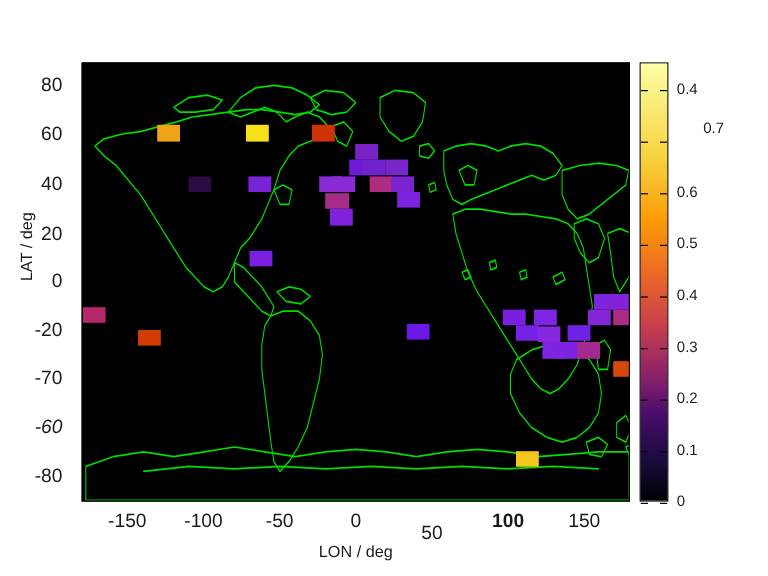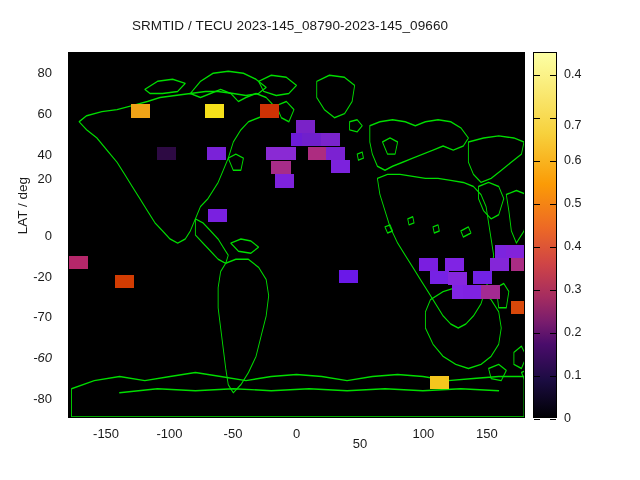--- a/index.html
+++ b/index.html
@@ -26,21 +26,21 @@
     background:#000000;
     border:1px solid #000;
     box-sizing:border-box;
     overflow:hidden;
   }
   #mapsvg{position:absolute;left:0;top:0;width:100%;height:100%;}
   #cells{position:absolute;left:0;top:0;width:100%;height:100%;}
   .cell{position:absolute;}
 
   
-  .tick-lbl{position:absolute;font-size:13px;color:#1a1a1a;white-space:nowrap;}
+  .tick-lbl{position:absolute;font-size:16px;color:#1a1a1a;white-space:nowrap;}
   .ytick{right:0;text-align:right;transform:translateY(-50%);}
   .xtick{text-align:center;transform:translateX(-50%);}
   #ylabels{position:absolute;left:0;top:52px;width:60px;height:366px;}
   #xlabels{position:absolute;left:68px;top:424px;width:457px;height:20px;}
 
   #ylabel{
     position:absolute;left:-38px;top:198px;width:120px;
     text-align:center;font-size:13.5px;color:#1a1a1a;
     transform:rotate(-90deg);transform-origin:50% 50%;
   }
@@ -60,21 +60,20 @@
   }
   .cbtick.r{left:auto;right:0;}
   #cbar-labels{position:absolute;left:560px;top:52px;width:60px;height:366px;}
   .cblbl{position:absolute;left:4px;font-size:12.5px;color:#1a1a1a;transform:translateY(-50%);}
 </style>
 </head>
 <body>
 
 <div id="stage">
 
-  <div id="title">SRMTID / TECU 2023-145_08790-2023-145_09660</div>
 
   <div id="plot">
     <svg id="mapsvg" viewBox="0 0 360 180" preserveAspectRatio="none">
       <g fill="none" stroke="#00dd00" stroke-width="0.7" stroke-linejoin="round" stroke-linecap="round">
 
         <path d="M8,34 L14,31 L26,29 L38,28 L50,26 L62,24 L72,22 L84,21 L96,20 L104,22 L112,20 L120,18 L128,20 L134,24 L140,22 L148,20 L156,22 L162,26 L158,30 L150,32 L142,34 L136,38 L130,44 L126,52 L122,58 L118,64 L114,68 L110,72 L104,76 L100,82 L96,88 L92,92 L86,94 L80,92 L74,88 L68,84 L62,78 L56,72 L50,66 L44,60 L38,54 L30,48 L22,42 L14,38 Z"></path>
         <path d="M96,20 L104,14 L114,10 L126,9 L138,10 L148,13 L156,17 L150,20 L140,21 L130,20 L118,19 L108,19 Z"></path>
         <path d="M150,14 L160,11 L172,12 L180,16 L174,20 L164,21 L154,19 Z"></path>
         <path d="M60,18 L70,14 L82,13 L92,15 L86,19 L74,20 L64,20 Z"></path>
         <path d="M164,26 L172,24 L178,28 L174,34 L168,32 Z"></path>
@@ -164,36 +163,37 @@
         <div class="cell" style="left: 361.157px; top: 322.792px; width: 19.0417px; height: 13.2167px; background: rgb(245, 198, 30);"></div>
       </div>
   </div>
 
   <div id="ylabels">
       <div class="tick-lbl ytick" style="top: 345.667px; right: 8px;">-80</div>
       <div class="tick-lbl ytick" style="top: 305px; right: 8px; font-style: italic;">-60</div>
       <div class="tick-lbl ytick" style="top: 264.333px; right: 8px;">-70</div>
       <div class="tick-lbl ytick" style="top: 223.667px; right: 8px; text-align: right;">-20</div>
       <div class="tick-lbl ytick" style="top: 183px; right: 8px;">0</div>
-      <div class="tick-lbl ytick" style="top: 126px; right: 8px;">20</div>
+      <div class="tick-lbl ytick" style="top: 144px; right: 8px;">20</div>
       <div class="tick-lbl ytick" style="top: 101.667px; right: 8px;">40</div>
       <div class="tick-lbl ytick" style="top: 61px; right: 8px;">60</div>
       <div class="tick-lbl ytick" style="top: 20.3333px; right: 8px;">80</div>
     </div>
   <div id="xlabels">
       <div class="tick-lbl xtick" style="left: 38.0833px; top: 2px;">-150</div>
       <div class="tick-lbl xtick" style="left: 101.556px; top: 2px;">-100</div>
       <div class="tick-lbl xtick" style="left: 165.028px; top: 2px;">-50</div>
       <div class="tick-lbl xtick" style="left: 228.5px; top: 2px;">0</div>
       <div class="tick-lbl xtick" style="left: 291.972px; top: 12px;">50</div>
-      <div class="tick-lbl xtick" style="left: 355.444px; top: 2px;">100</div>
+      <div class="tick-lbl xtick" style="left: 355.444px; top: 2px; font-weight: bold;">100</div>
       <div class="tick-lbl xtick" style="left: 418.917px; top: 2px;">150</div>
     </div>
 
   <div id="ylabel">LAT / deg</div>
+  <div id="xlabel">LON / deg</div>
 
   <div id="cbar">
     <div id="cbar-grad" style="background: linear-gradient(rgb(252, 255, 164) 0%, rgb(247, 209, 61) 22%, rgb(251, 155, 6) 36%, rgb(237, 105, 37) 48%, rgb(207, 68, 70) 58%, rgb(165, 44, 96) 67%, rgb(120, 28, 109) 74%, rgb(74, 12, 107) 80%, rgb(27, 12, 65) 90%, rgb(0, 0, 4) 100%);"></div>
   <div class="cbtick " style="top: 366px;"></div>
       <div class="cbtick r" style="top: 366px;"></div>
       <div class="cbtick " style="top: 322.941px;"></div>
       <div class="cbtick r" style="top: 322.941px;"></div>
       <div class="cbtick " style="top: 279.882px;"></div>
       <div class="cbtick r" style="top: 279.882px;"></div>
       <div class="cbtick " style="top: 236.824px;"></div>
@@ -210,17 +210,17 @@
       <div class="cbtick r" style="top: 21.5294px;"></div>
     </div>
   <div id="cbar-labels">
       <div class="cblbl" style="top: 366px;">0</div>
       <div class="cblbl" style="top: 322.941px;">0.1</div>
       <div class="cblbl" style="top: 279.882px;">0.2</div>
       <div class="cblbl" style="top: 236.824px;">0.3</div>
       <div class="cblbl" style="top: 193.765px;">0.4</div>
       <div class="cblbl" style="top: 150.706px;">0.5</div>
       <div class="cblbl" style="top: 107.647px;">0.6</div>
-      <div class="cblbl" style="top: 73px;">0.7</div>
+      <div class="cblbl" style="top: 55px; margin-left: 22px;">0.7</div>
       <div class="cblbl" style="top: 21.5294px;">0.4</div>
     </div>
 
 </div>
 
 </body></html>

